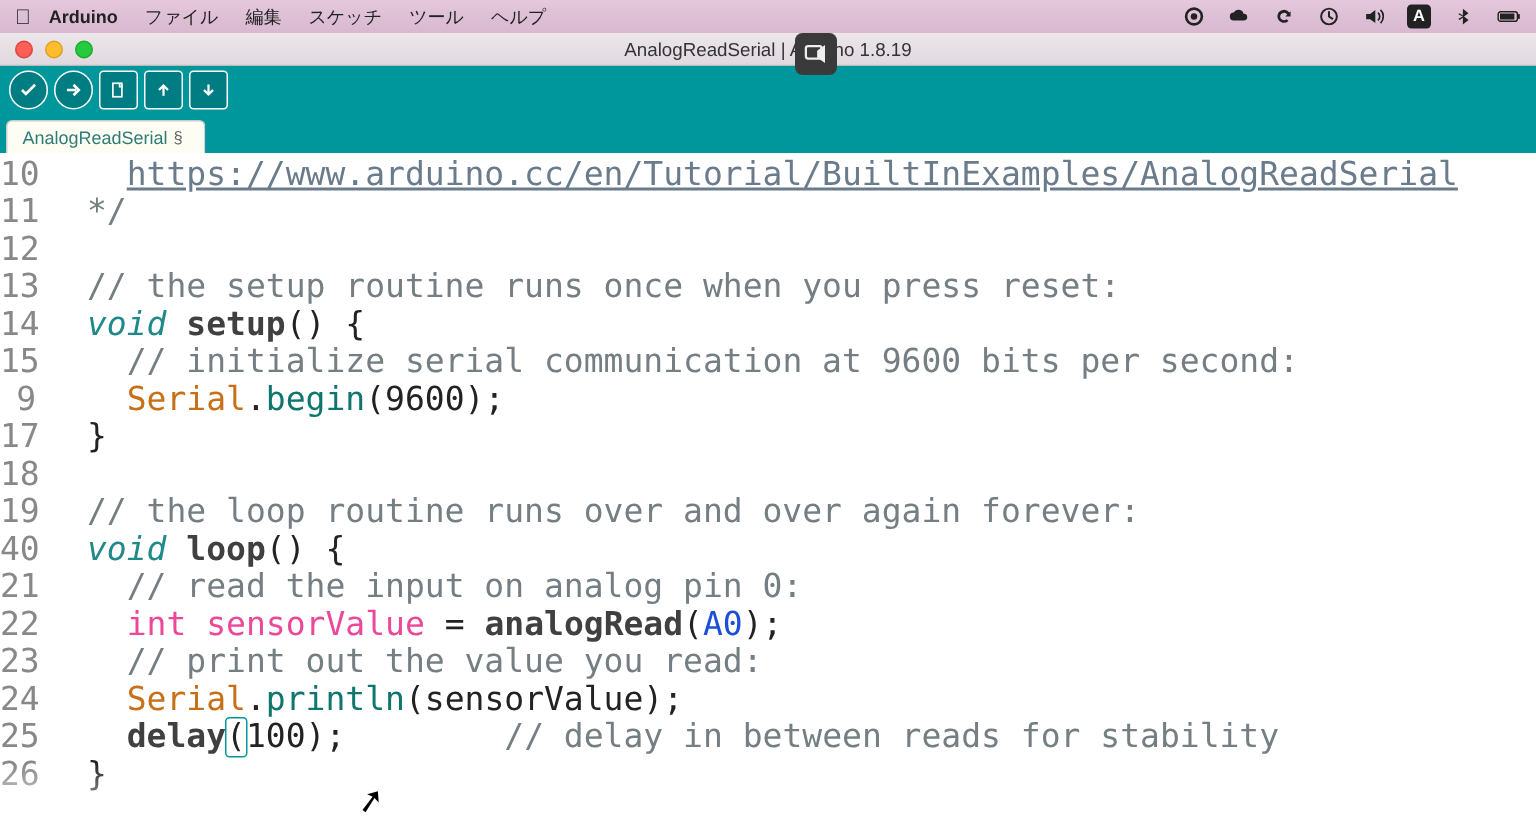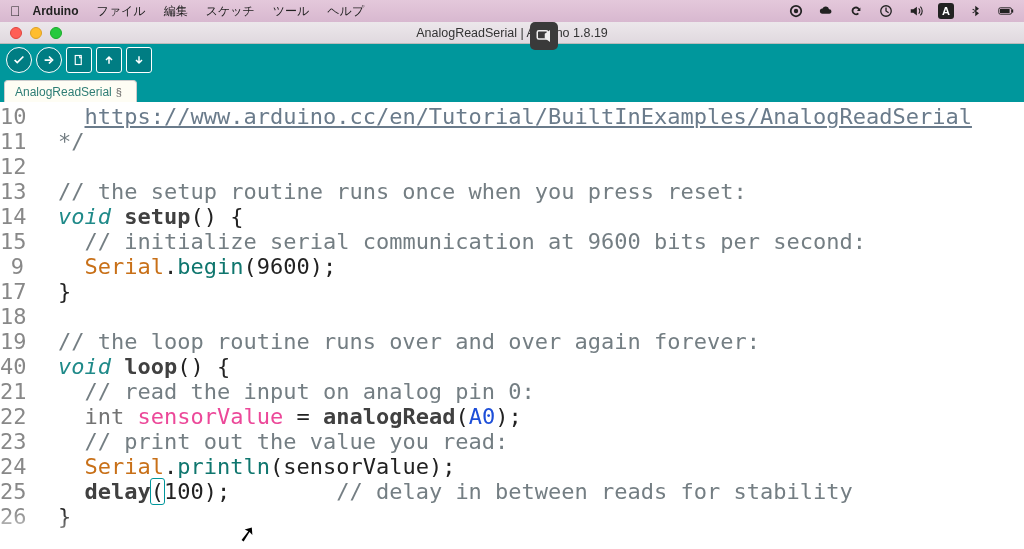--- a/index.html
+++ b/index.html
@@ -128,21 +128,21 @@
   .code {
     padding-left: 2px;
     padding-top: 2px;
     color: #222;
     position: relative;
     margin-left: 28px;
   }
   .code-line { min-height: 25px; }
   .comment { color: #747e83; }
   .keyword { color: #1f8a89; font-style: italic; }
-  .type { color: #737373; }
+  .type { color: #ec4899; }
   .obj { color: #c87018; }
   .method { color: #0f766e; }
   .func { color: #404040; font-weight: bold; }
   .ident { color: #ec4899; }
   .const { color: #1d4ed8; }
   .link { color: #6a7b8b; text-decoration: underline; }
   .highlight-paren {
     display:inline-block;
     background:#fff;
     outline: 1px solid #00979c;

